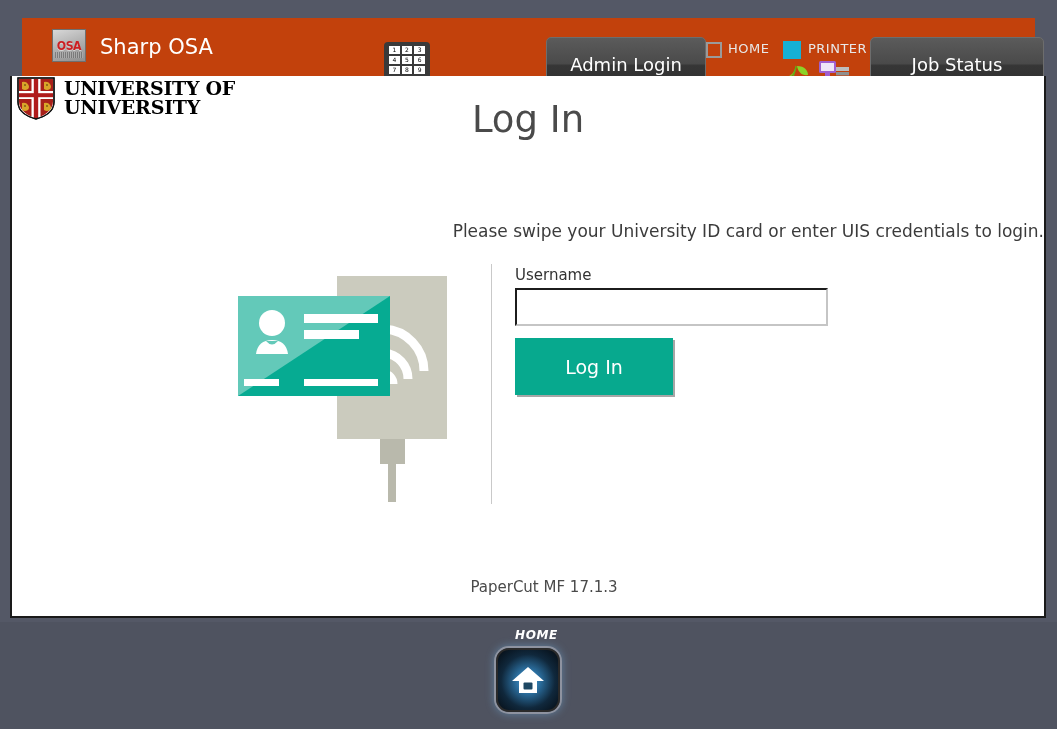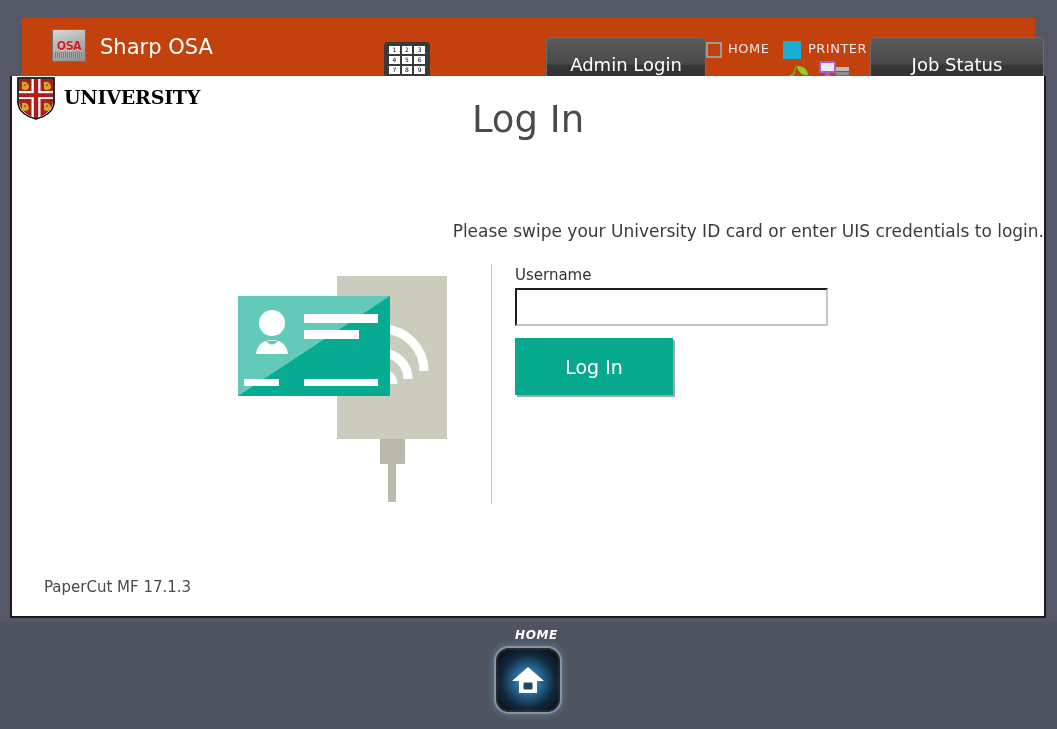--- a/index.html
+++ b/index.html
@@ -257,20 +257,21 @@
     font-size: 19px;
     font-family: "DejaVu Sans", sans-serif;
     cursor: pointer;
     box-shadow: 2px 2px 0 rgba(0,0,0,0.35);
   }
 
   
   #version {
     position: absolute;
     left: 0; right: 0; bottom: 20px;
+    text-align: center;
     font-size: 15px;
     color: #4a4a4a;
     font-family: "DejaVu Sans", sans-serif;
     padding-left: 32px;
   }
 
   
   #bottombar {
     position: absolute;
     left: 0; top: 622px;
@@ -410,20 +411,21 @@
         </g>
         <g fill="#7d5f12">
           <circle cx="9" cy="9" r="1"></circle>
           <circle cx="31" cy="9" r="1"></circle>
           <circle cx="9" cy="30" r="1"></circle>
           <circle cx="31" cy="30" r="1"></circle>
         </g>
         <path d="M2 2 H38 V26 C38 36 28 41 20 43 C12 41 2 36 2 26 Z" fill="none" stroke="#111" stroke-width="1.4"></path>
       </svg>
       <div id="cam-wordmark">
+        <div class="l1">UNIVERSITY OF</div>
         <div class="l2">UNIVERSITY</div>
       </div>
     </div>
 
     <h1 id="page-title">Log In</h1>
 
     <div id="instruction">Please swipe your University ID card or enter UIS credentials to login.</div>
 
     <div id="divider"></div>
 

